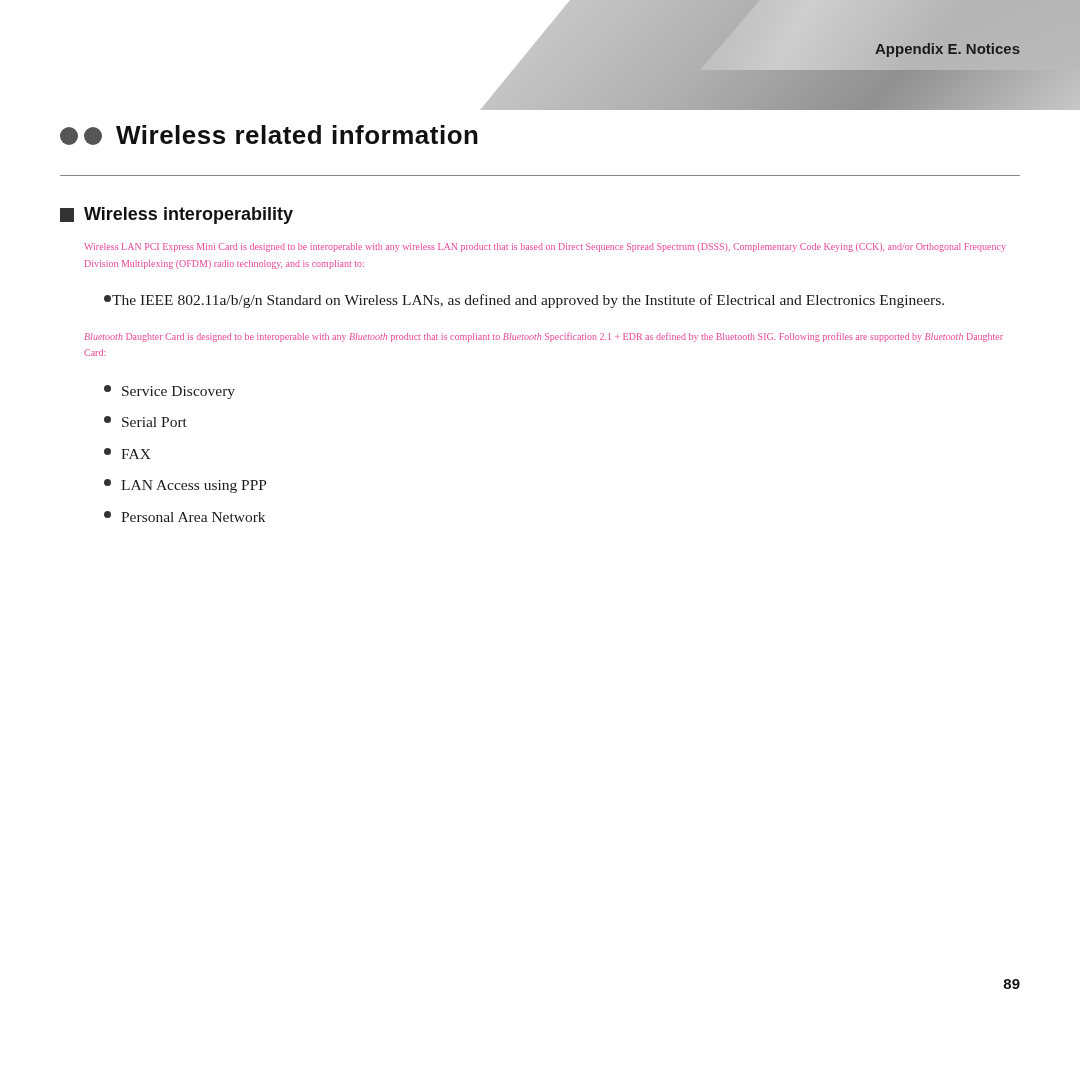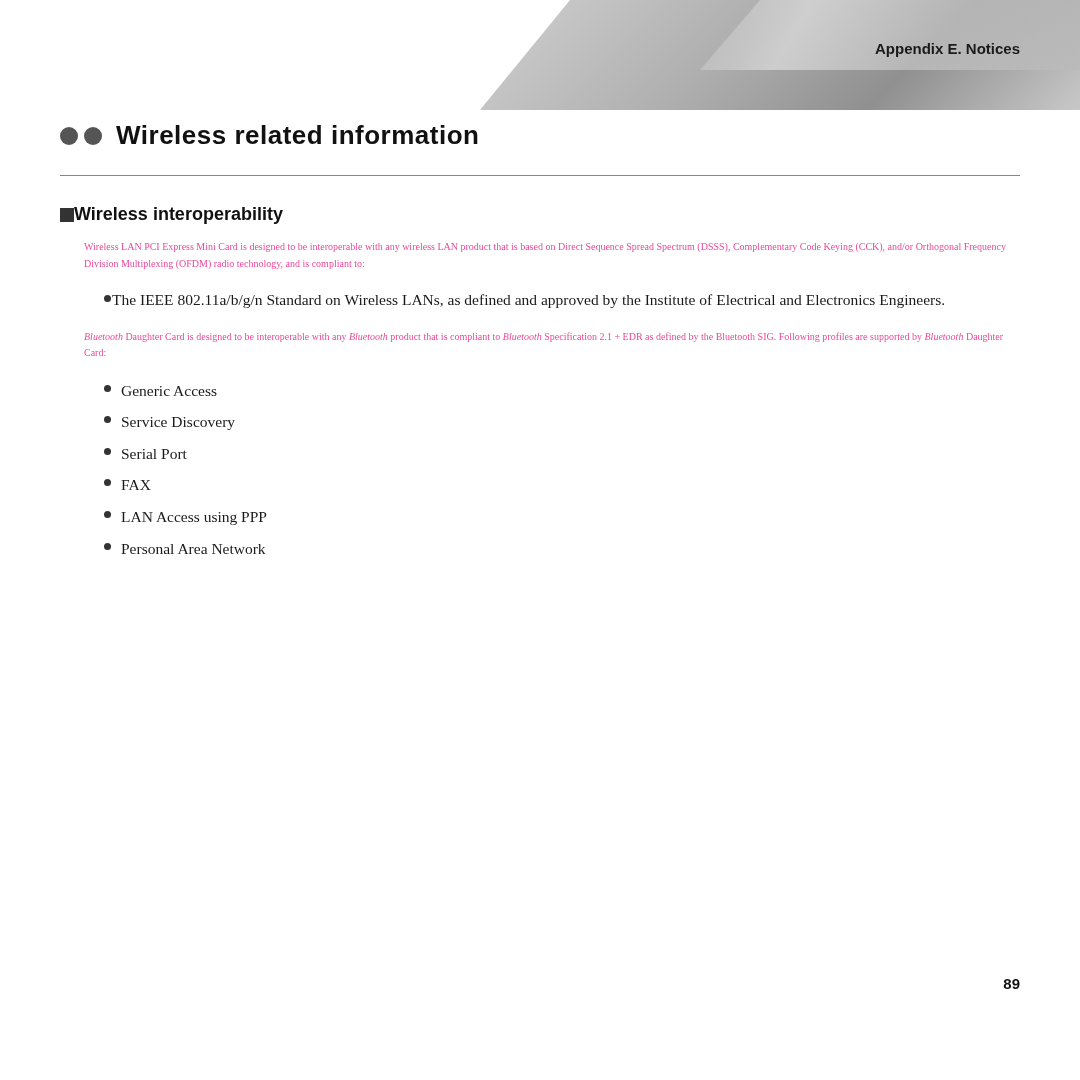--- a/index.html
+++ b/index.html
@@ -100,20 +100,21 @@
     }
 
     
     .subsection {
       margin-top: 28px;
     }
 
     .subsection-title-row {
       display: flex;
       align-items: center;
+      gap: 10px;
       margin-bottom: 14px;
     }
 
     .subsection-bullet {
       width: 14px;
       height: 14px;
       background: #333;
       flex-shrink: 0;
     }
 
@@ -229,24 +230,20 @@
       </div>
     </div>
 
     <p class="body-paragraph">
       <em>Bluetooth</em> Daughter Card is designed to be interoperable with any <em>Bluetooth</em> product that is compliant to <em>Bluetooth</em> Specification 2.1 + EDR as defined by the Bluetooth SIG. Following profiles are supported by <em>Bluetooth</em> Daughter Card:
     </p>
 
     <div class="bt-bullet-list">
       <div class="bt-bullet-item">
         <div class="bullet-dot"></div>
-        <span class="bullet-text">Generic Access</span>
-      </div>
-      <div class="bt-bullet-item">
-        <div class="bullet-dot"></div>
         <span class="bullet-text">Service Discovery</span>
       </div>
       <div class="bt-bullet-item">
         <div class="bullet-dot"></div>
         <span class="bullet-text">Serial Port</span>
       </div>
       <div class="bt-bullet-item">
         <div class="bullet-dot"></div>
         <span class="bullet-text">FAX</span>
       </div>

